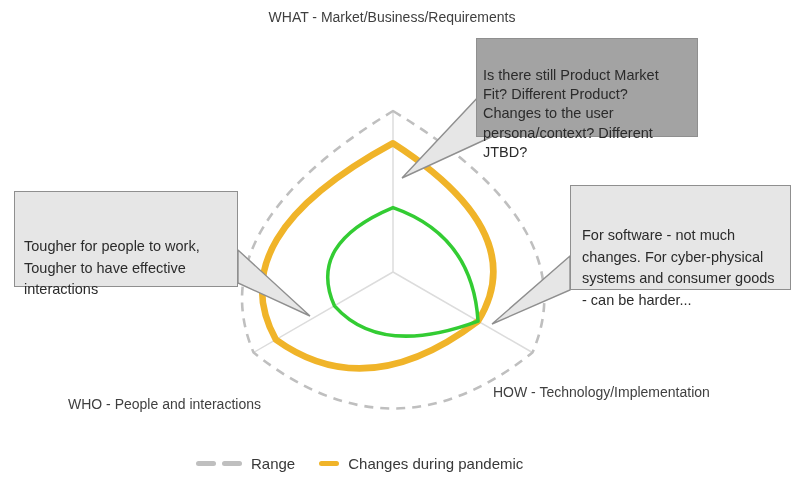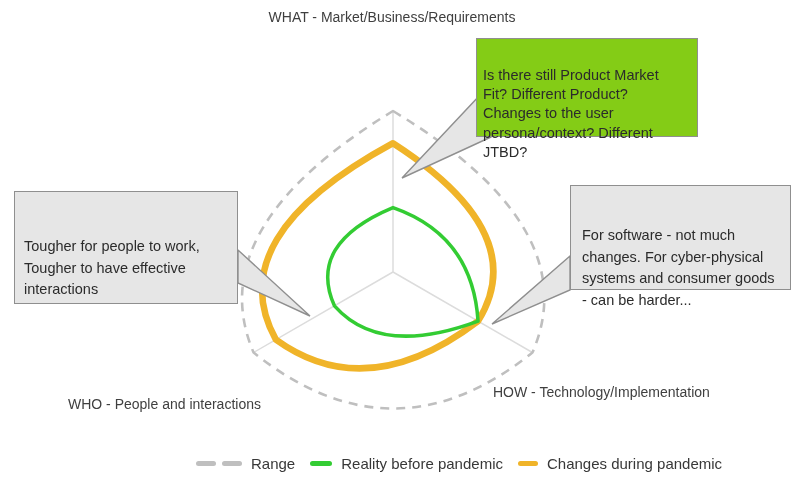--- a/index.html
+++ b/index.html
@@ -28,30 +28,30 @@
     position: absolute;
     z-index: 3;
     background: #e6e6e6;
     border: 1.4px solid #8f8f8f;
     color: #2b2b2b;
     font-size: 14.5px;
     white-space: pre-line;
     box-sizing: border-box;
   }
   .callout.what { left: 476px; top: 38px;  width: 222px; height: 99px;  padding: 8px 6px 0 6px;  line-height: 1.32; }
-  .callout.who  { left: 14px;  top: 191px; width: 224px; height: 113px;  padding: 22px 8px 0 9px;  line-height: 1.5; }
+  .callout.who  { left: 14px;  top: 191px; width: 224px; height: 96px;  padding: 22px 8px 0 9px;  line-height: 1.5; }
   .callout.how  { left: 570px; top: 185px; width: 221px; height: 105px; padding: 17px 6px 12px 11px; line-height: 1.5; }
 
   .legend {
     position: absolute;
     left: 196px; top: 455px;
     z-index: 2;
     display: flex;
     align-items: center;
-    gap: 15px;
+    gap: 24px;
     font-size: 15px;
     color: #383838;
   }
   .legend-item { display: flex; align-items: center; gap: 9px; }
   .swatch-group { display: flex; align-items: center; gap: 6px; }
   .dash { display: inline-block; height: 5px; width: 20px; border-radius: 2.5px; background: #bfbfbf; }
   .dash.wide { width: 22px; }
   .legend-label { white-space: nowrap; }
 </style>
 </head>
@@ -68,21 +68,21 @@
       <path d="M 393,207.6 Q 472.5261774528349,235.35250000000002 478.05235490566974,321.105 Q 380.245858550883,357.4575 334.4393621960962,305.81 Q 306.7196810980481,243.70499999999998 393,207.6 Z" fill="none" stroke="#33cc33" stroke-width="3.5" stroke-linejoin="round" stroke-linecap="butt"></path>
       <polygon points="402,178 481,94 491,137" fill="#e6e6e6" stroke="#8f8f8f" stroke-width="1.4" stroke-linejoin="miter"></polygon>
       <polygon points="310,316 238,250 238,283" fill="#e6e6e6" stroke="#8f8f8f" stroke-width="1.4" stroke-linejoin="miter"></polygon>
       <polygon points="492,324 570,256 570,290" fill="#e6e6e6" stroke="#8f8f8f" stroke-width="1.4" stroke-linejoin="miter"></polygon>
     </svg>
 
   <div class="axis-label what">WHAT - Market/Business/Requirements</div>
   <div class="axis-label who">WHO - People and interactions</div>
   <div class="axis-label how">HOW - Technology/Implementation</div>
 
-  <div class="callout what" style="background: #84cc16; border-color: rgb(143, 143, 143);">
+  <div class="callout what" style="background: #a3a3a3; border-color: rgb(143, 143, 143);">
     <span>Is there still Product Market
 Fit? Different Product?
 Changes to the user
 persona/context? Different
 JTBD?</span>
   </div>
   <div class="callout who" style="background: rgb(230, 230, 230); border-color: rgb(143, 143, 143);">
     <span>Tougher for people to work,
 Tougher to have effective
 interactions</span>
@@ -96,22 +96,18 @@
 
   <div class="legend">
     <div class="legend-item">
       <span class="swatch-group">
         <span class="dash" style="background: rgb(191, 191, 191);"></span>
         <span class="dash" style="background: rgb(191, 191, 191);"></span>
       </span>
       <span class="legend-label">Range</span>
     </div>
     <div class="legend-item">
-      <span class="dash wide" style="background: rgb(51, 204, 51);"></span>
-      <span class="legend-label">Reality before pandemic</span>
-    </div>
-    <div class="legend-item">
       <span class="dash" style="background: rgb(240, 180, 41);"></span>
       <span class="legend-label">Changes during pandemic</span>
     </div>
   </div>
 
 </div>
 
 </body></html>

